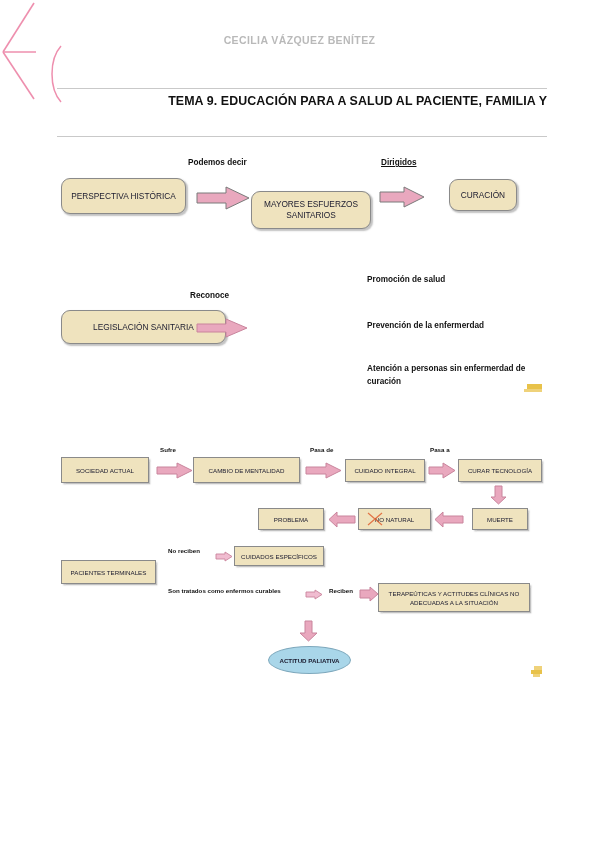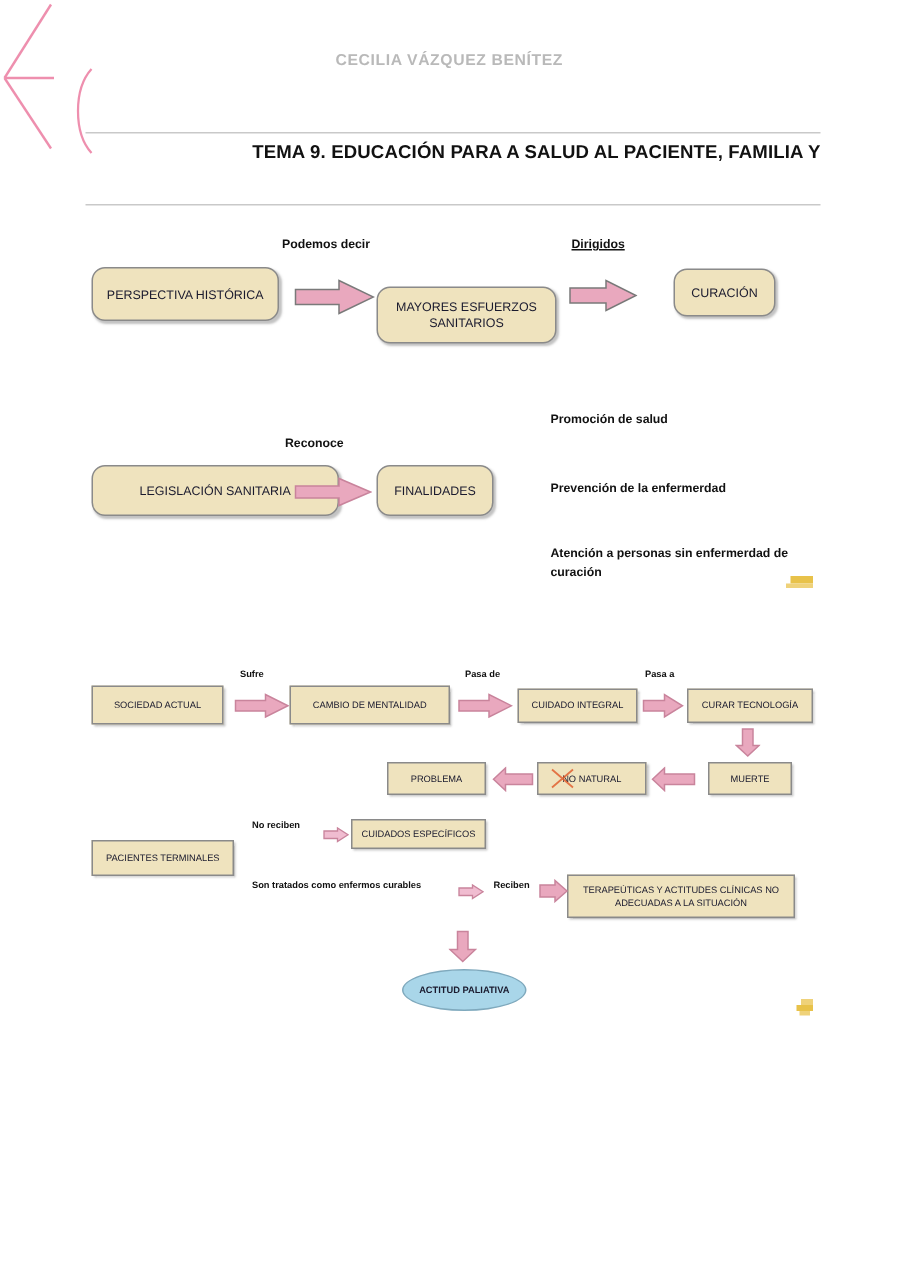--- a/index.html
+++ b/index.html
@@ -115,21 +115,20 @@
   <svg class="arw" id="a1" width="54" height="24" viewBox="0 0 54 24">
     <path d="M1 7 H30 V1 L53 12 L30 23 V17 H1 Z" fill="#E9A8BE" stroke="#7a7a7a" stroke-width="1"></path>
   </svg>
   <svg class="arw" id="a2" width="46" height="22" viewBox="0 0 46 22">
     <path d="M1 6 H25 V1 L45 11 L25 21 V16 H1 Z" fill="#E9A8BE" stroke="#7a7a7a" stroke-width="1"></path>
   </svg>
 
   
   <div class="lbl" id="l-reconoce">Reconoce</div>
   <div class="node round" id="n-legis">LEGISLACIÓN SANITARIA</div>
-  <div class="node round" id="n-final">FINALIDADES</div>
 
   <svg class="arw" id="a3" width="52" height="20" viewBox="0 0 52 20">
     <path d="M1 6 H30 V1 L51 10 L30 19 V14 H1 Z" fill="#E9A8BE" stroke="#C9849C" stroke-width="1"></path>
   </svg>
 
   <svg id="fan" width="46" height="104" viewBox="0 0 46 104">
     <path d="M3 52 L34 3" stroke="#EE8FAE" stroke-width="1.6" fill="none"></path>
     <path d="M3 52 L36 52" stroke="#EE8FAE" stroke-width="1.6" fill="none"></path>
     <path d="M3 52 L34 99" stroke="#EE8FAE" stroke-width="1.6" fill="none"></path>
   </svg>

